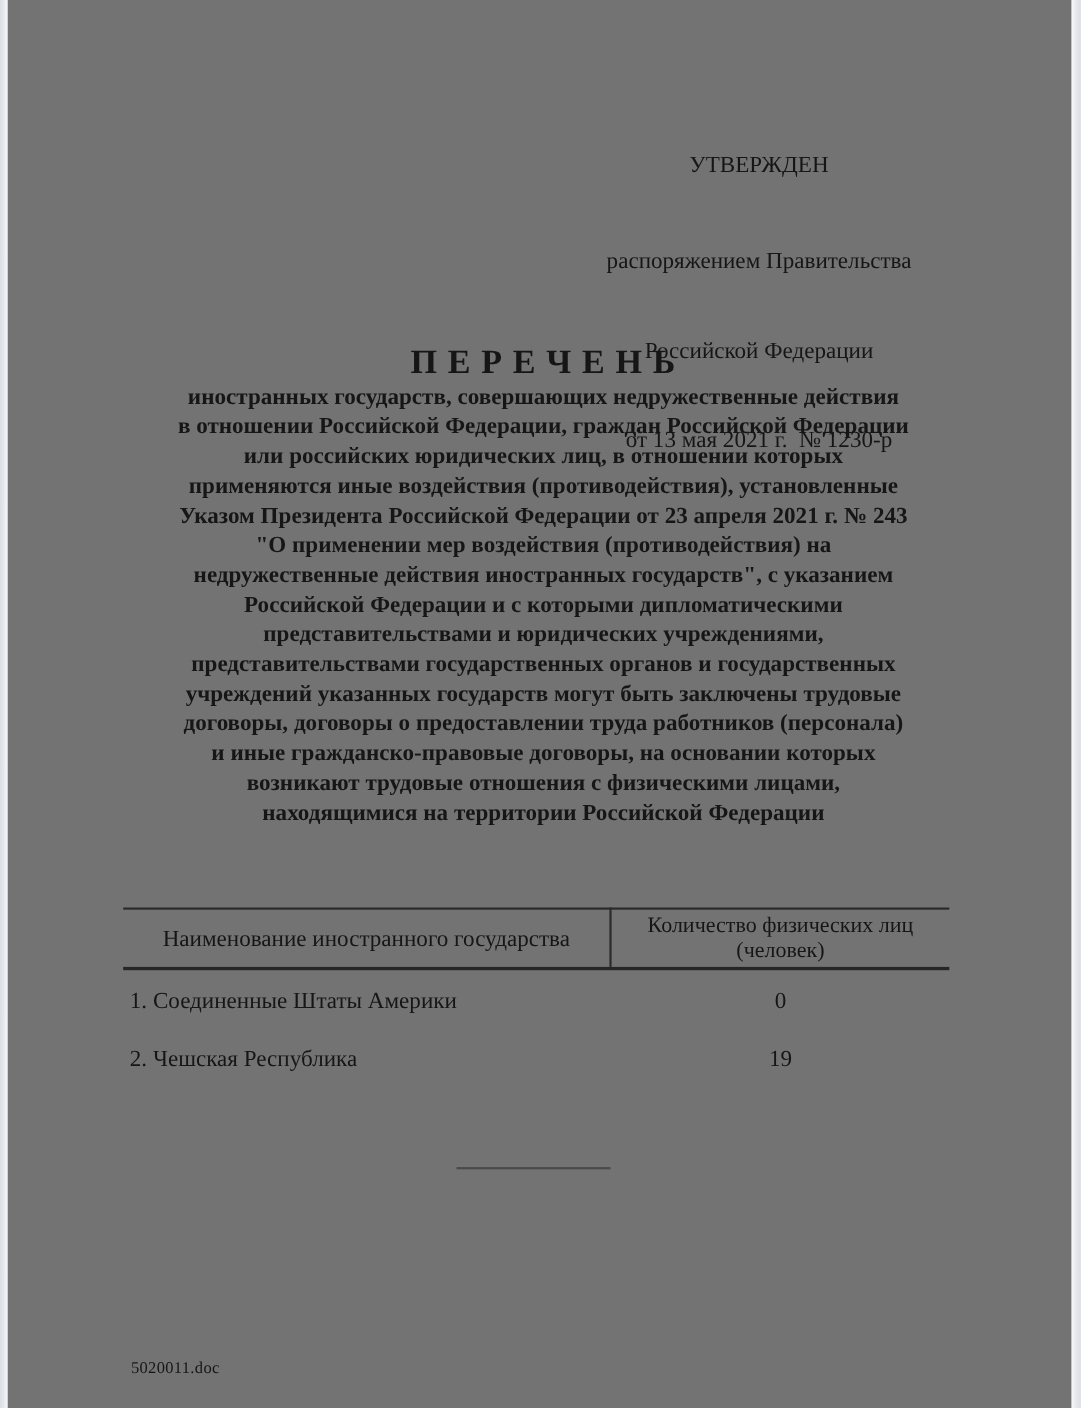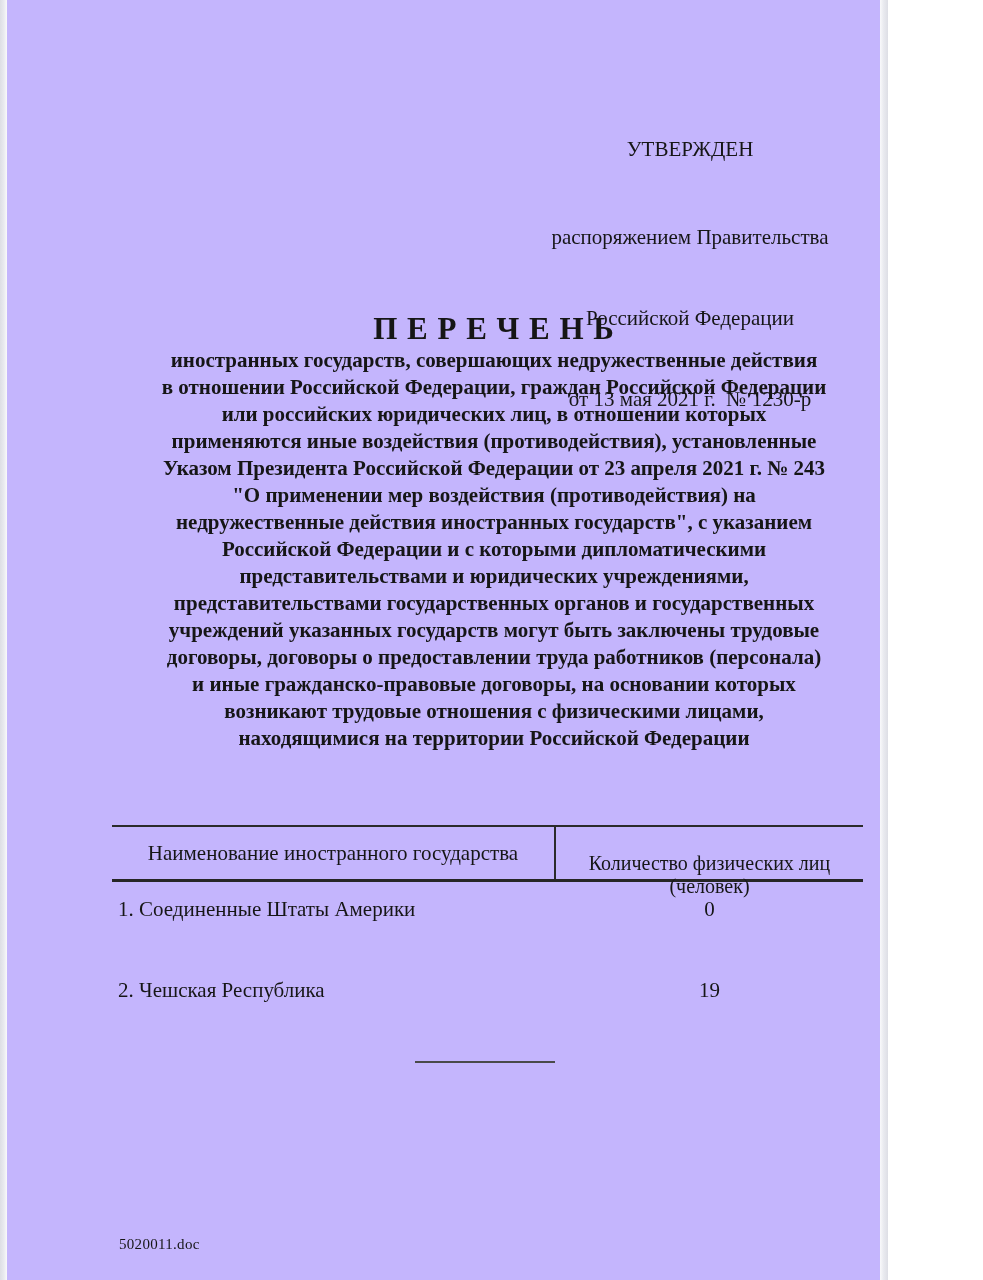--- a/index.html
+++ b/index.html
@@ -2,23 +2,23 @@
 <html><head>
 <meta charset="utf-8">
 <style>
   html, body {
     margin: 0;
     padding: 0;
     background: #ffffff;
   }
   .page {
     position: relative;
-    width: 888px;
+    width: 982px;
     height: 1280px;
-    background: #c4b5fd;
+    background: #737373;
     font-family: "Liberation Serif", "DejaVu Serif", serif;
     color: #161616;
     overflow: hidden;
   }
   
   .edge-left {
     position: absolute; left: 0; top: 0; width: 7px; height: 1280px;
     background: linear-gradient(to right, #dddee5 0%, #e9eaef 55%, #f9f9fb 100%);
   }
   .edge-right {
@@ -66,28 +66,27 @@
   .t-head-left {
     position: absolute; left: 0; top: 2px; width: 442px; height: 52px;
     display: flex; align-items: center; justify-content: center;
     font-size: 21px;
   }
   .t-head-right {
     position: absolute; left: 444px; top: 2px; width: 307px; height: 52px;
     display: flex; flex-direction: column; align-items: center; justify-content: center;
     font-size: 20px; line-height: 23px;
     text-align: center;
-    margin-top: 22px;
   }
   .t-row {
     position: absolute; left: 0; width: 751px; height: 28px;
     font-size: 21px;
   }
   .t-row.row-0 { top: 72px; }
-  .t-row.row-1 { top: 125px; margin-top: 28px; }
+  .t-row.row-1 { top: 125px; }
   .t-cell-name {
     position: absolute; left: 6px; top: 0; width: 430px;
     white-space: nowrap;
   }
   .t-cell-count {
     position: absolute; left: 444px; top: 0; width: 307px;
     text-align: center;
   }
   
   .sig-line {

